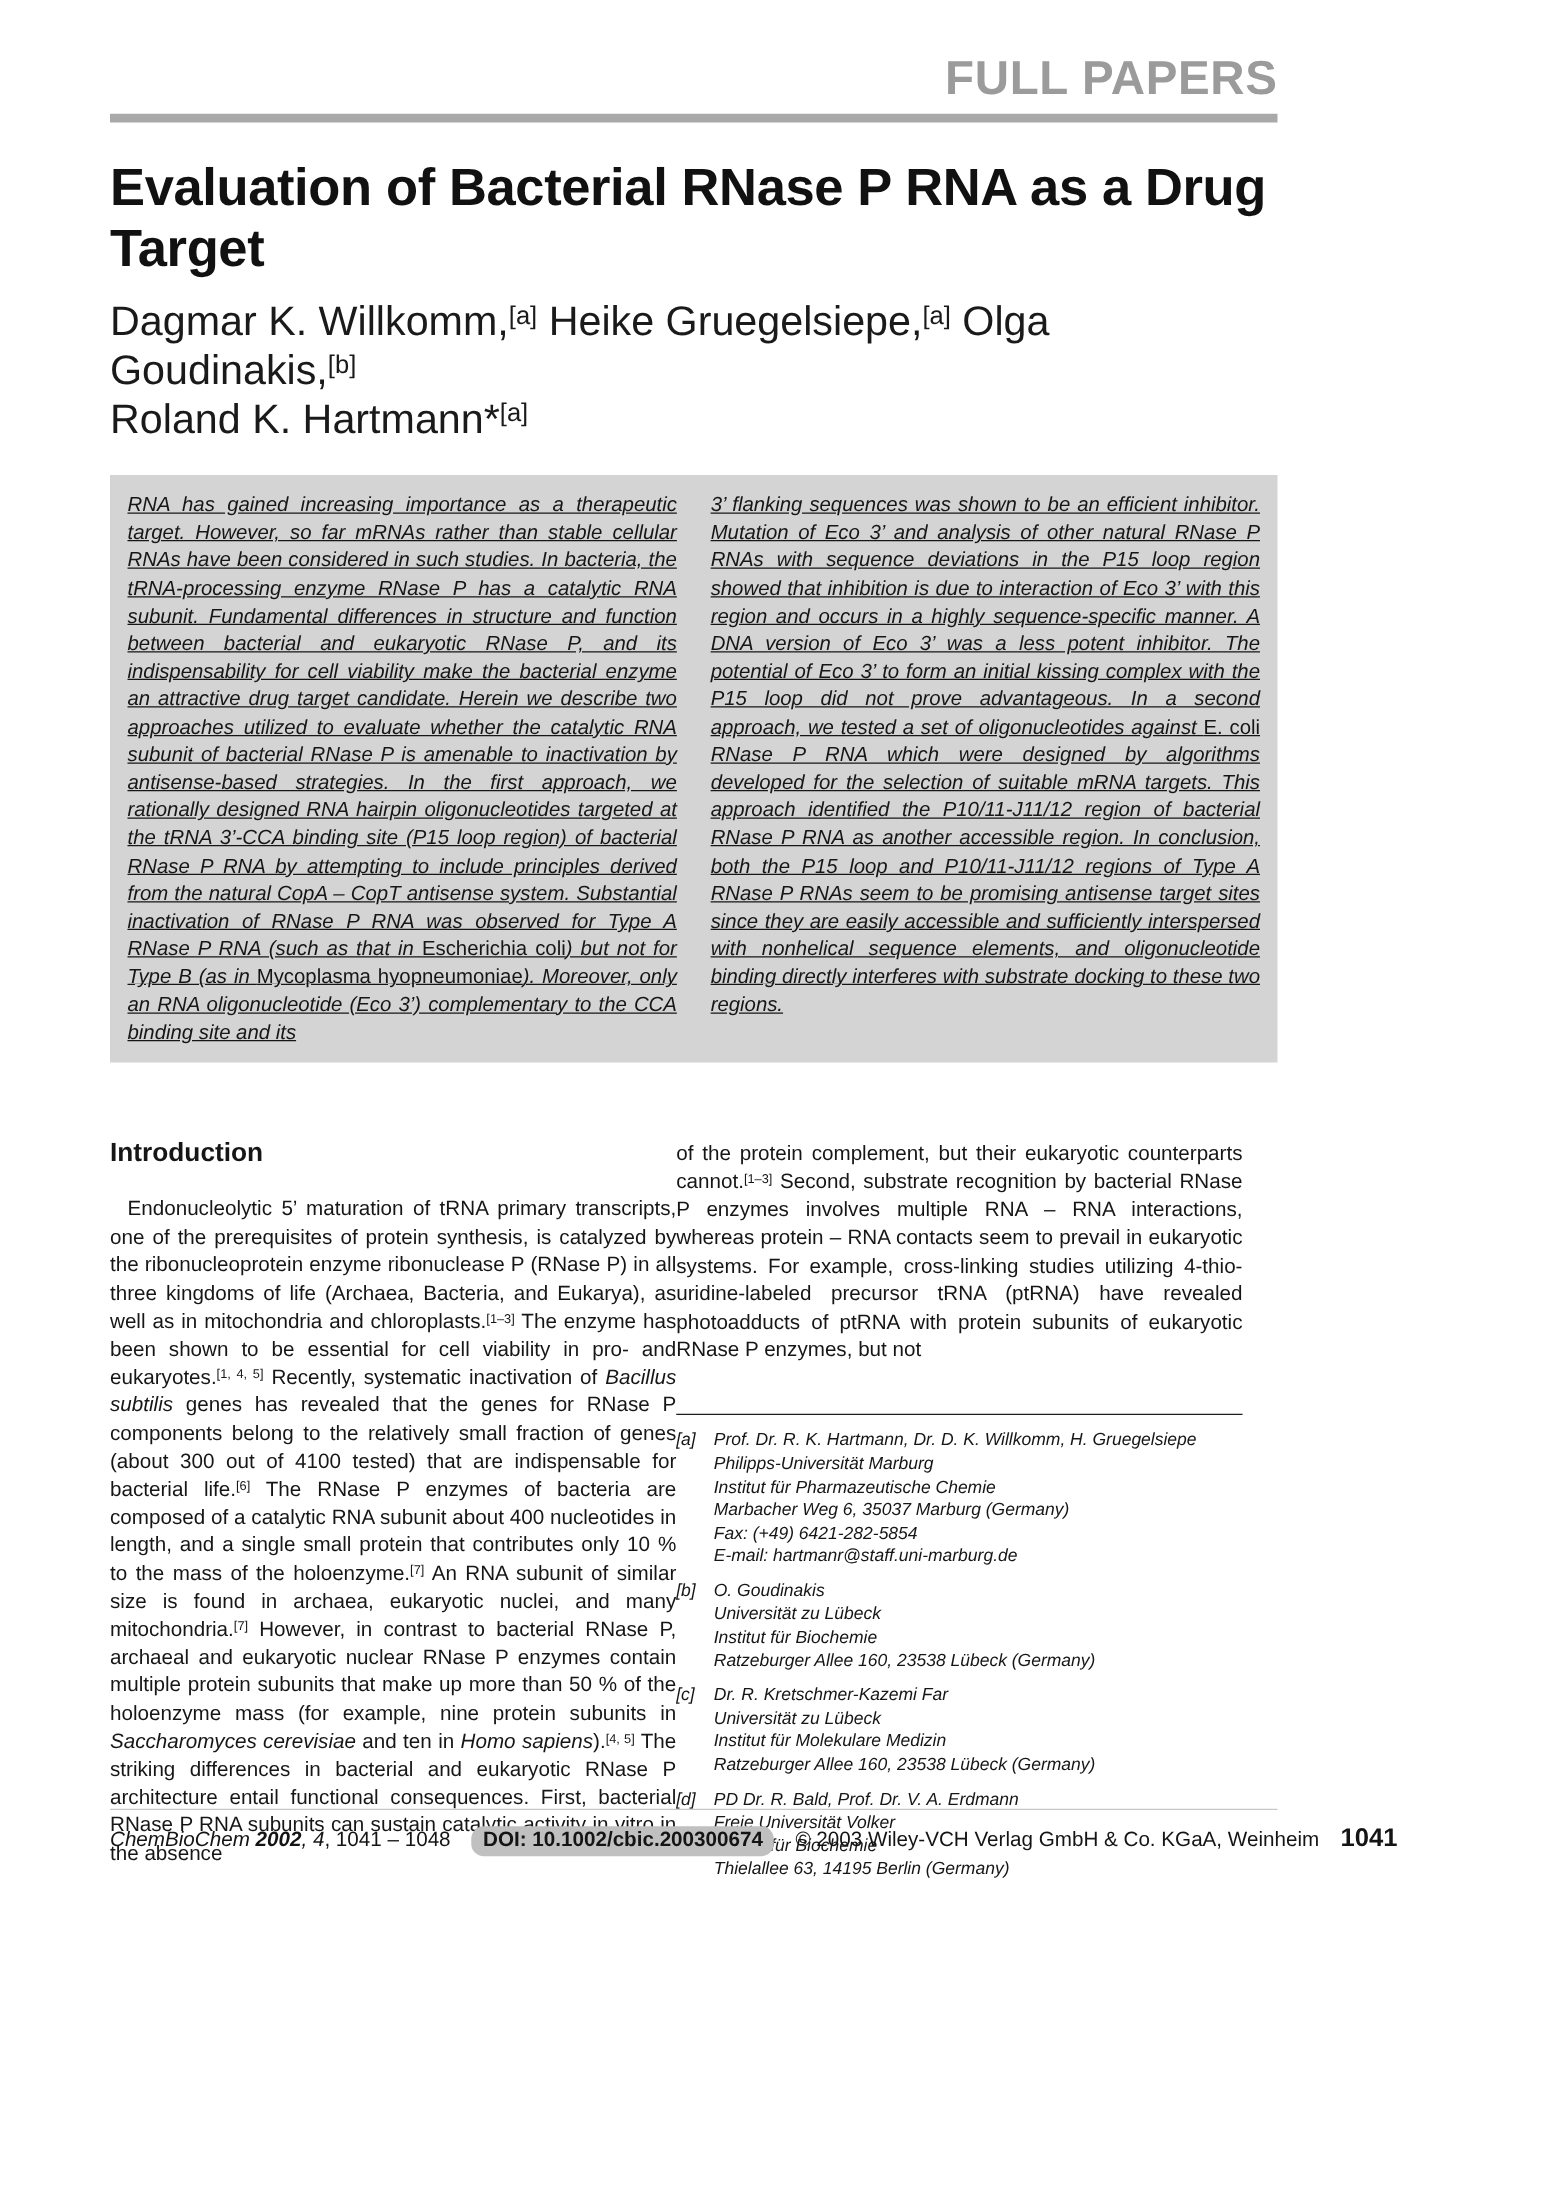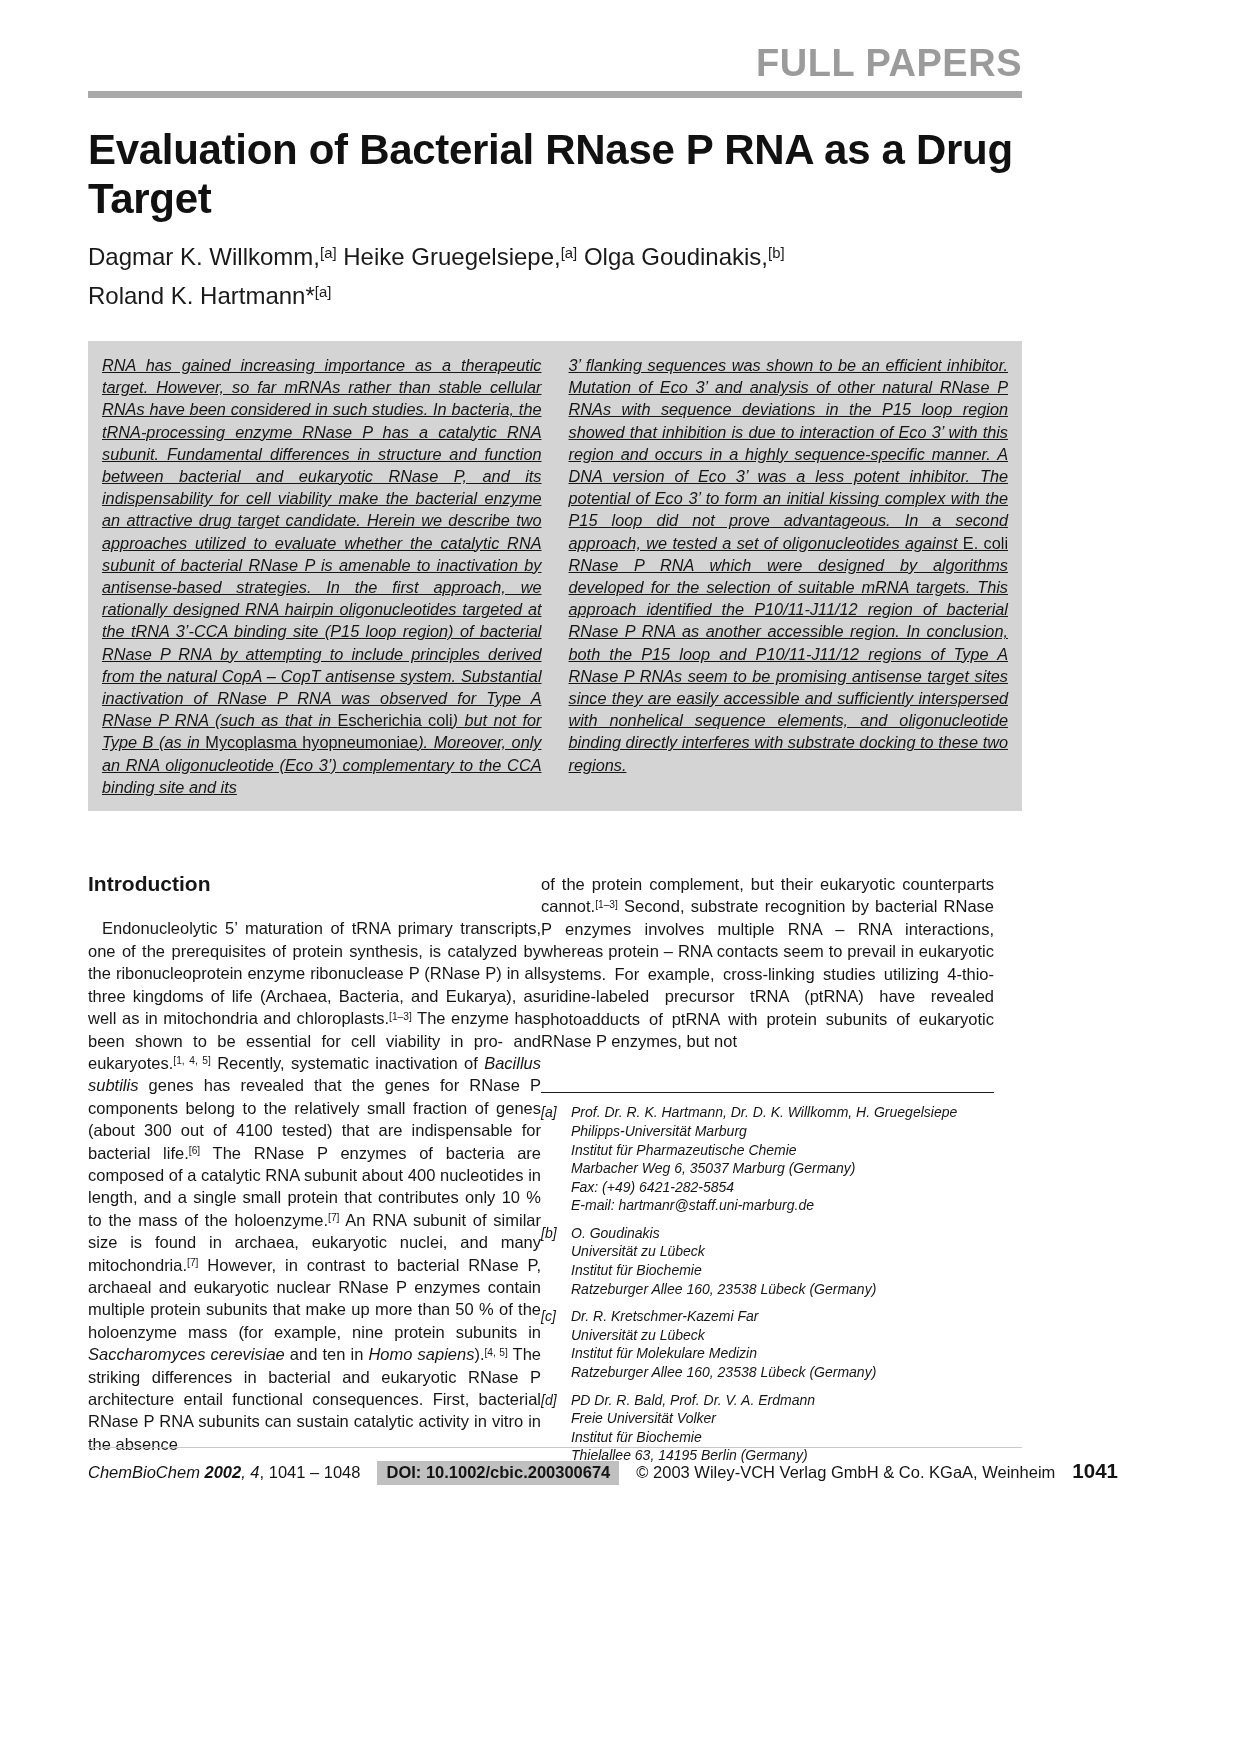--- a/index.html
+++ b/index.html
@@ -43,21 +43,21 @@
   .title {
     margin-top: 27px;
     font-size: 42px;
     line-height: 49px;
     font-weight: bold;
     letter-spacing: -0.3px;
     color: #111;
   }
   .authors {
     margin-top: 14px;
-    font-size: 24px;
+    font-size: 33px;
     line-height: 39px;
     color: #1a1a1a;
   }
   sup {
     font-size: 62%;
     line-height: 0;
     vertical-align: baseline;
     position: relative;
     top: -0.45em;
     font-style: inherit;
@@ -133,20 +133,21 @@
     align-items: baseline;
     gap: 17px;
     font-size: 16.5px;
     color: #141414;
     white-space: nowrap;
   }
   .doi-badge {
     background: var(--doi_bg, #c0c0c0);
     font-weight: bold;
     padding: 2px 9px 3px 9px;
+    border-radius: 10px;
   }
   .page-number {
     margin-left: auto;
     font-weight: bold;
     font-size: 20.5px;
   }
 </style>
 </head>
 <body>
 

